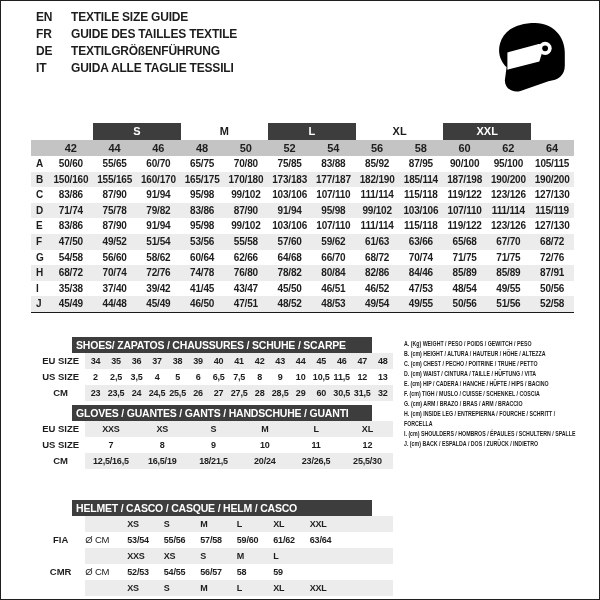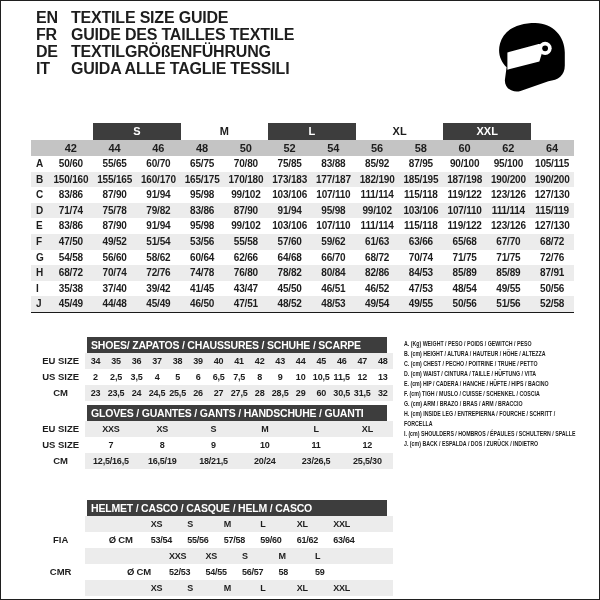--- a/index.html
+++ b/index.html
@@ -3,48 +3,48 @@
 <meta charset="utf-8">
 <style>
   html,body{margin:0;padding:0;background:#fff;}
   #page{
     position:relative;width:600px;height:600px;box-sizing:border-box;
     background:#ffffff;border:1px solid #1f1f1f;overflow:hidden;
     font-family:"Liberation Sans", sans-serif;color:#1d1d1d;
   }
   
   .languages{position:absolute;left:35px;top:9px;}
-  .lang-row{display:flex;height:17px;align-items:flex-end;font-weight:bold;font-size:16px;letter-spacing:-0.2px;}
+  .lang-row{display:flex;height:17px;align-items:flex-start;font-weight:bold;font-size:12px;letter-spacing:-0.2px;}
   .lang-code{width:35px;}
   .helmet-wrap{position:absolute;left:490px;top:14px;width:82px;height:88px;}
   .helmet-wrap svg{width:100%;height:100%;}
   
   .main-table{position:absolute;left:30px;top:122px;width:543px;}
   .groups-row{display:flex;height:17px;}
   .gsp1{width:62px;}
   .group{width:87.6px;text-align:center;font-weight:bold;font-size:11px;line-height:17px;}
   .group.dark{background:#3d3d3d;color:#fff;}
   .sizes-row{display:flex;height:16px;background:#c4c4c4;font-weight:bold;font-size:11px;line-height:16px;}
   .rowlabel{width:18px;box-sizing:border-box;padding-left:5px;}
   .cell{flex:1;text-align:center;}
   .drow{display:flex;height:15.6px;line-height:15.6px;font-weight:bold;font-size:10px;letter-spacing:-0.2px;}
   .data-rows .drow:nth-child(even){background:#ececec;}
   .divider{position:absolute;left:30px;top:311px;width:543px;height:1px;background:#1a1a1a;}
   
   .block{position:absolute;left:33px;width:359px;}
   #shoes{top:336px;} #gloves{top:404px;} #helmet{top:499px;}
-  .bar{margin-left:53px;width:300px;height:16px;box-sizing:border-box;background:#3d3d3d;color:#fff;
+  .bar{margin-left:38px;width:300px;height:16px;box-sizing:border-box;background:#3d3d3d;color:#fff;
        font-weight:bold;font-size:10.5px;line-height:16px;padding-left:4px;letter-spacing:-0.2px;}
   .trow{display:flex;height:16px;font-weight:bold;}
   .rlabel{width:59px;box-sizing:border-box;padding-left:2px;font-size:9.5px;line-height:16px;text-align:center;}
-  .cells{width:356px;display:flex;line-height:16px;font-size:9px;letter-spacing:-0.2px;justify-content:center;}
+  .cells{width:356px;display:flex;line-height:16px;font-size:9px;letter-spacing:-0.2px;}
   .zebra .trow:nth-child(even) .cells{background:#ececec;}
   .scell{flex:1;text-align:center;}
   
-  .hcells .hunit{width:42px;font-size:9.5px;font-weight:bold;}
+  .hcells .hunit{width:42px;font-size:9.5px;font-weight:normal;}
   .hcells .hcell{width:36.5px;text-align:left;}
   #helmet .sizerow .cells{background:#ececec;}
   
   .legend{position:absolute;left:403px;top:338px;width:233px;transform:scaleX(0.75);transform-origin:left top;
           font-weight:bold;font-size:7px;line-height:10px;}
   .legend-item{margin:0;}
 </style>
 </head>
 <body>
 
@@ -164,21 +164,21 @@
             <div class="cell">165/175</div>
 
             <div class="cell">170/180</div>
 
             <div class="cell">173/183</div>
 
             <div class="cell">177/187</div>
 
             <div class="cell">182/190</div>
 
-            <div class="cell">185/195</div>
+            <div class="cell">185/114</div>
 
             <div class="cell">187/198</div>
 
             <div class="cell">190/200</div>
 
             <div class="cell">190/200</div>
 
         </div>
 
         <div class="drow">
@@ -338,21 +338,21 @@
             <div class="cell">74/78</div>
 
             <div class="cell">76/80</div>
 
             <div class="cell">78/82</div>
 
             <div class="cell">80/84</div>
 
             <div class="cell">82/86</div>
 
-            <div class="cell">84/53</div>
+            <div class="cell">84/46</div>
 
             <div class="cell">85/89</div>
 
             <div class="cell">85/89</div>
 
             <div class="cell">87/91</div>
 
         </div>
 
         <div class="drow">

